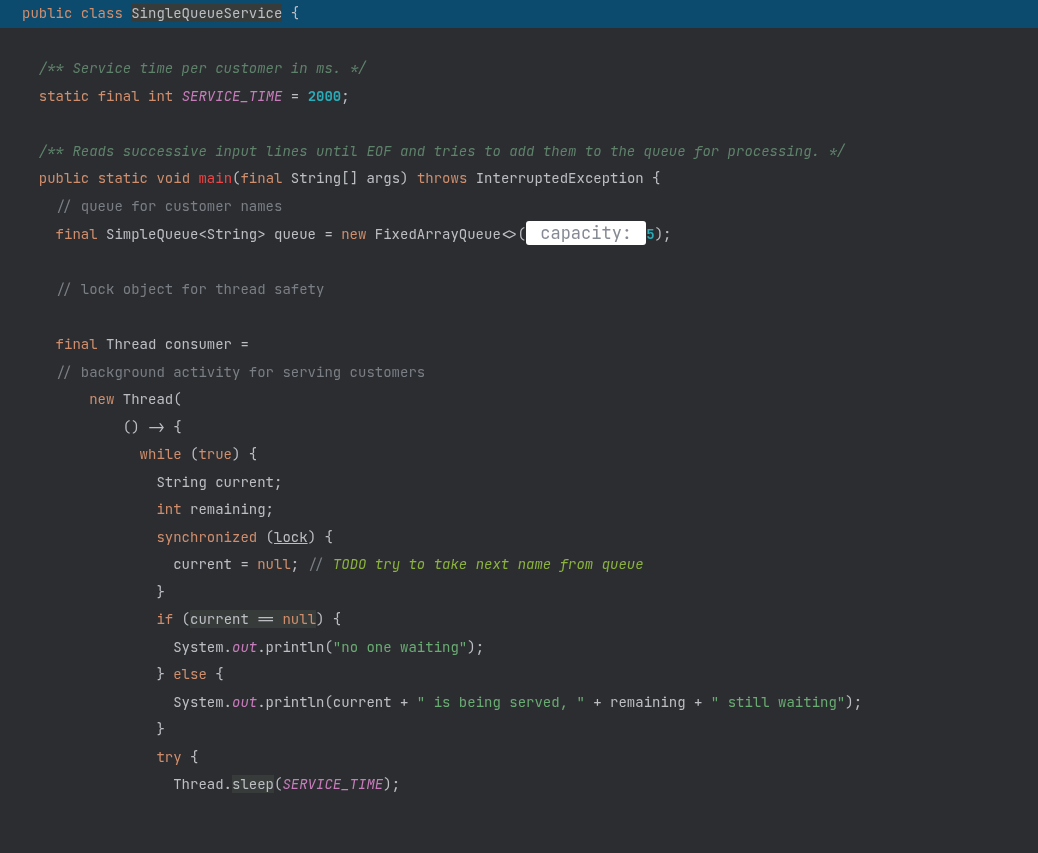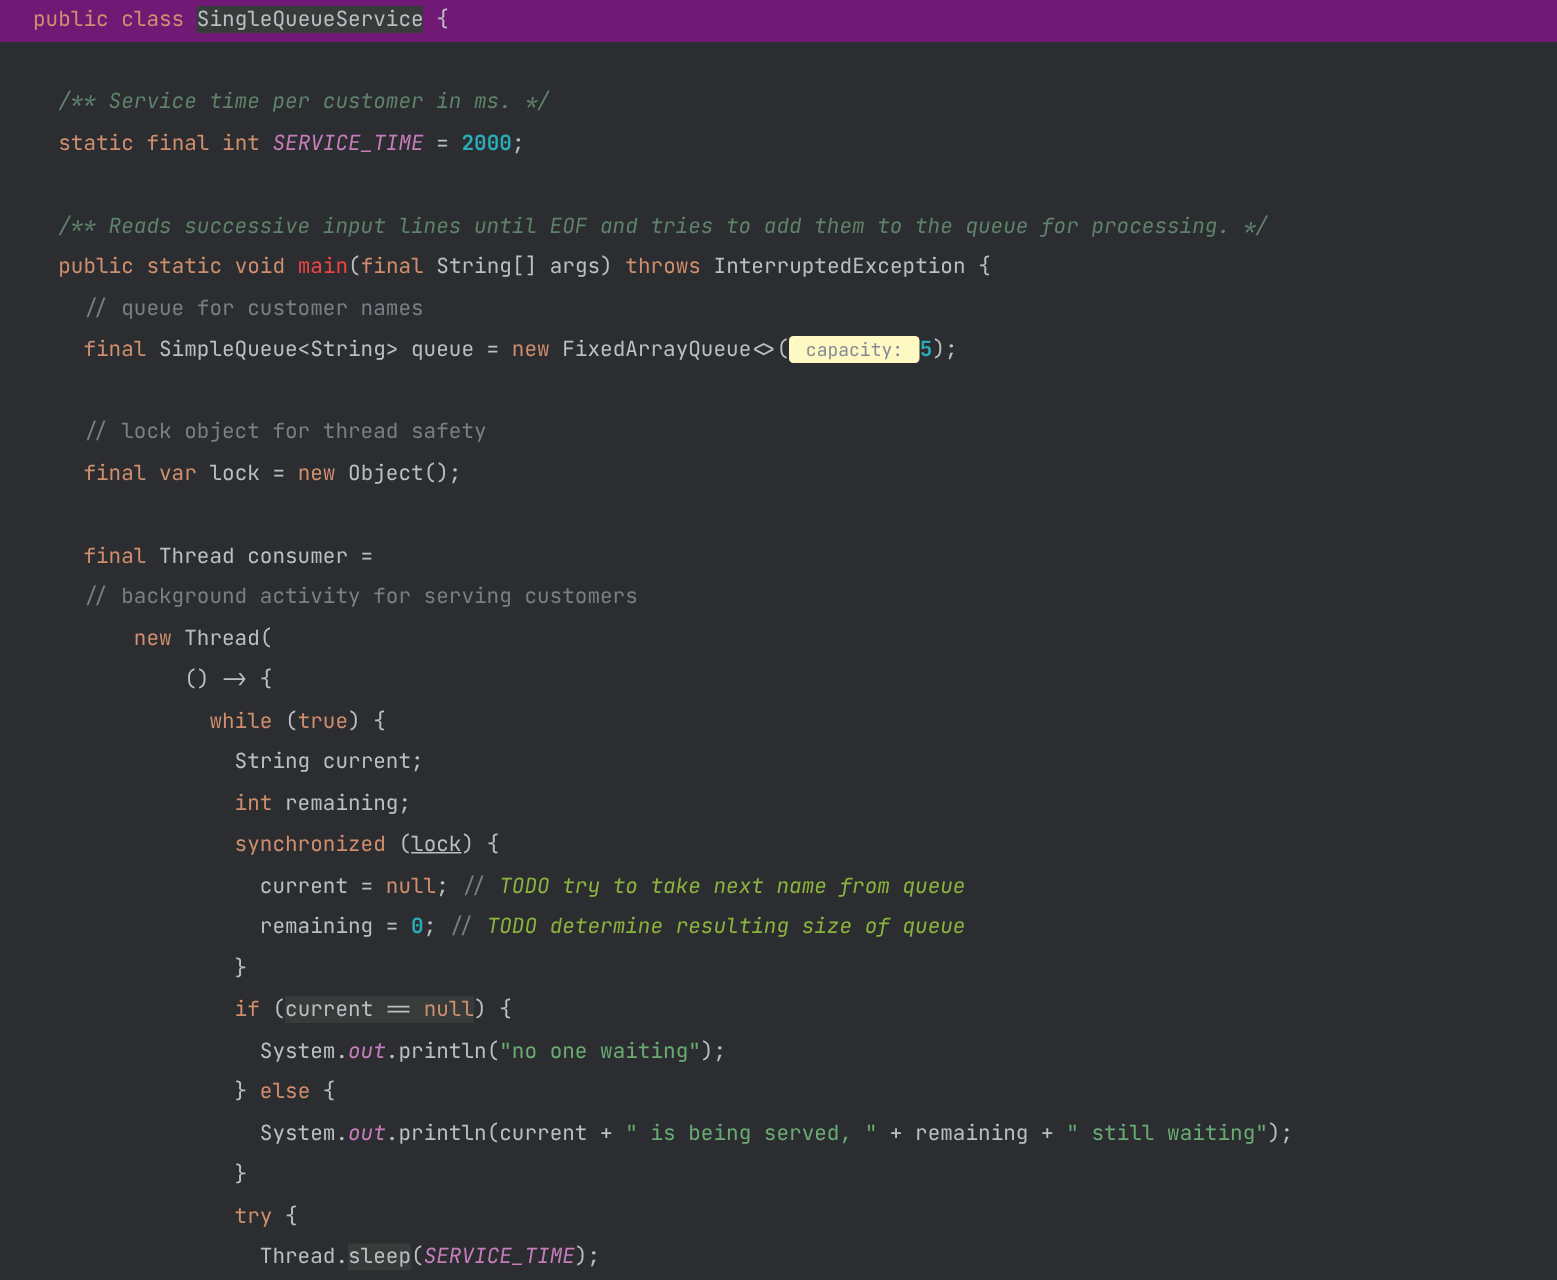--- a/index.html
+++ b/index.html
@@ -12,39 +12,39 @@
     width: 1038px;
     height: 853px;
     overflow: hidden;
     font-style: normal;
   }
   .editor {
     padding-top: 0px;
     padding-left: 0px;
   }
   .first-line {
-    background: #701a75;
+    background: #0c4a6e;
     padding-top: 0px;
   }
   .line {
     white-space: pre;
     padding-left: 22px;
   }
   .kw { color: #cf8e6d; }
   .type { color: #bcbec4; }
   .method-decl { color: #ef4444; text-align: right; }
   .class-name-hl { background: #373b39; color: #bcbec4; padding: 0; }
   .doc-comment { color: #5f826b; font-style: italic; margin-top: 26px; }
   .line-comment { color: #7a7e85; }
   .todo-comment { color: #8bb33d; font-style: italic; }
   .field-static { color: #c77dbb; font-style: italic; }
   .num { color: #2aacb8; font-weight: bold; }
   .str { color: #6aab73; }
   .punc { color: #bcbec4; }
-  .hint { background: #fef9c3; color: #858a94; font-size: 12px; padding: 1px 4px; border-radius: 3px; font-style: normal; }
+  .hint { background: #ffffff; color: #858a94; font-size: 17px; padding: 1px 4px; border-radius: 3px; font-style: normal; }
   .underline { text-decoration: underline; text-decoration-color: #bcbec4; }
   .highlighted { background: #373b39; }
   .param { color: #bcbec4; }
 </style>
 </head>
 <body>
 
 <div class="editor">
 
 <div class="line first-line"><span class="kw">public</span> <span class="kw">class</span> <span class="class-name-hl">SingleQueueService</span><span class="punc"> {</span></div>
@@ -62,21 +62,20 @@
 <div class="line">  <span class="kw">public</span> <span class="kw">static</span> <span class="kw">void</span> <span class="method-decl">main</span><span class="punc">(</span><span class="kw">final</span><span class="type"> String[] </span><span class="param">args</span><span class="punc">) </span><span class="kw">throws</span><span class="type"> InterruptedException </span><span class="punc">{</span></div>
 
 <div class="line">    <span class="line-comment">// queue for customer names</span></div>
 
 <div class="line">    <span class="kw">final</span><span class="type"> SimpleQueue&lt;String&gt; </span><span>queue</span><span class="punc"> = </span><span class="kw">new</span><span> FixedArrayQueue&lt;&gt;(</span><span class="hint"> capacity: </span><span class="num">5</span><span class="punc">);</span></div>
 
 <div class="line"> </div>
 
 <div class="line">    <span class="line-comment">// lock object for thread safety</span></div>
 
-<div class="line">    <span class="kw">final</span> <span class="kw">var</span><span> lock = </span><span class="kw">new</span><span> Object()</span><span class="punc">;</span></div>
 
 <div class="line"> </div>
 
 <div class="line">    <span class="kw">final</span><span> Thread consumer =</span></div>
 
 <div class="line">    <span class="line-comment">// background activity for serving customers</span></div>
 
 <div class="line">        <span class="kw">new</span><span> Thread(</span></div>
 
 <div class="line">            <span>() -&gt; {</span></div>
@@ -84,21 +83,20 @@
 <div class="line">              <span class="kw">while</span><span class="punc"> (</span><span class="kw">true</span><span class="punc">) {</span></div>
 
 <div class="line">                <span class="type">String </span><span>current</span><span class="punc">;</span></div>
 
 <div class="line">                <span class="kw">int</span><span> remaining</span><span class="punc">;</span></div>
 
 <div class="line">                <span class="kw">synchronized</span><span class="punc"> (</span><span class="underline">lock</span><span class="punc">) {</span></div>
 
 <div class="line">                  <span>current = </span><span class="kw">null</span><span class="punc">; </span><span class="line-comment">// </span><span class="todo-comment">TODO try to take next name from queue</span></div>
 
-<div class="line">                  <span>remaining = </span><span class="num">0</span><span class="punc">; </span><span class="line-comment">// </span><span class="todo-comment">TODO determine resulting size of queue</span></div>
 
 <div class="line">                <span class="punc">}</span></div>
 
 <div class="line">                <span class="kw">if</span><span class="punc"> (</span><span class="highlighted"><span>current == </span><span class="kw">null</span></span><span class="punc">) {</span></div>
 
 <div class="line">                  <span>System.</span><span class="field-static">out</span><span>.println(</span><span class="str">"no one waiting"</span><span class="punc">);</span></div>
 
 <div class="line">                <span class="punc">} </span><span class="kw">else</span><span class="punc"> {</span></div>
 
 <div class="line">                  <span>System.</span><span class="field-static">out</span><span>.println(current + </span><span class="str">" is being served, "</span><span> + remaining + </span><span class="str">" still waiting"</span><span class="punc">);</span></div>

